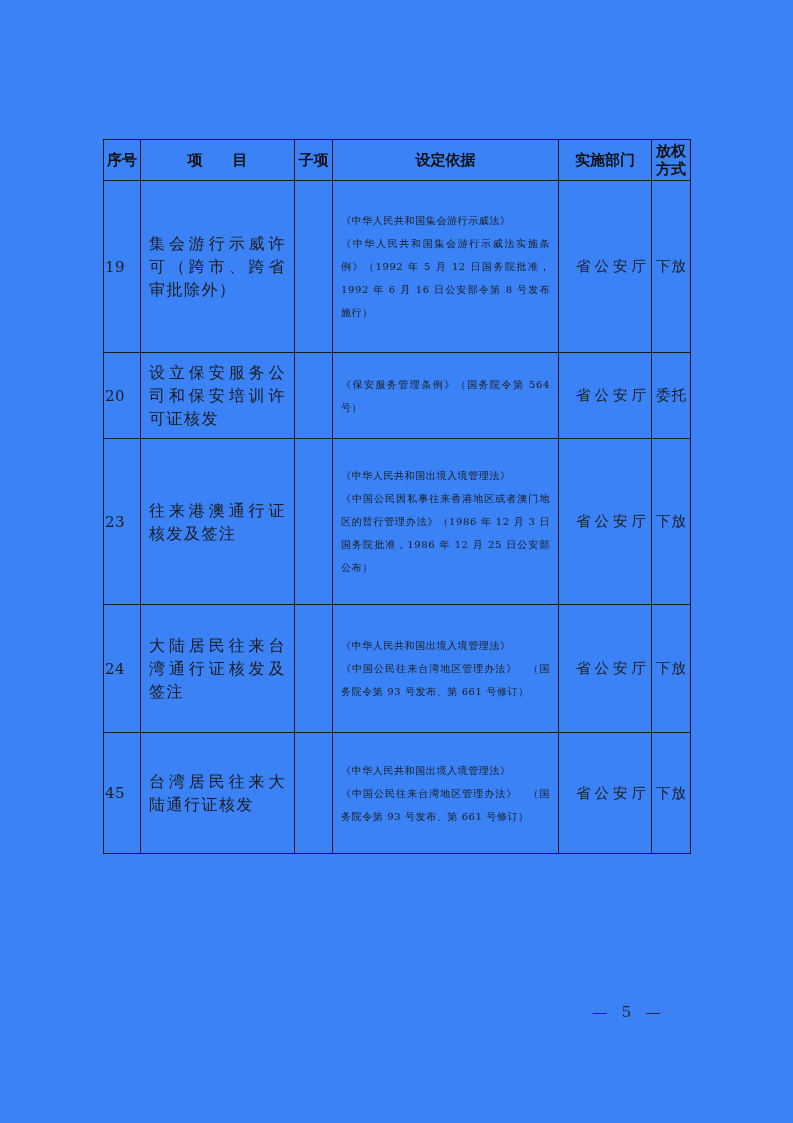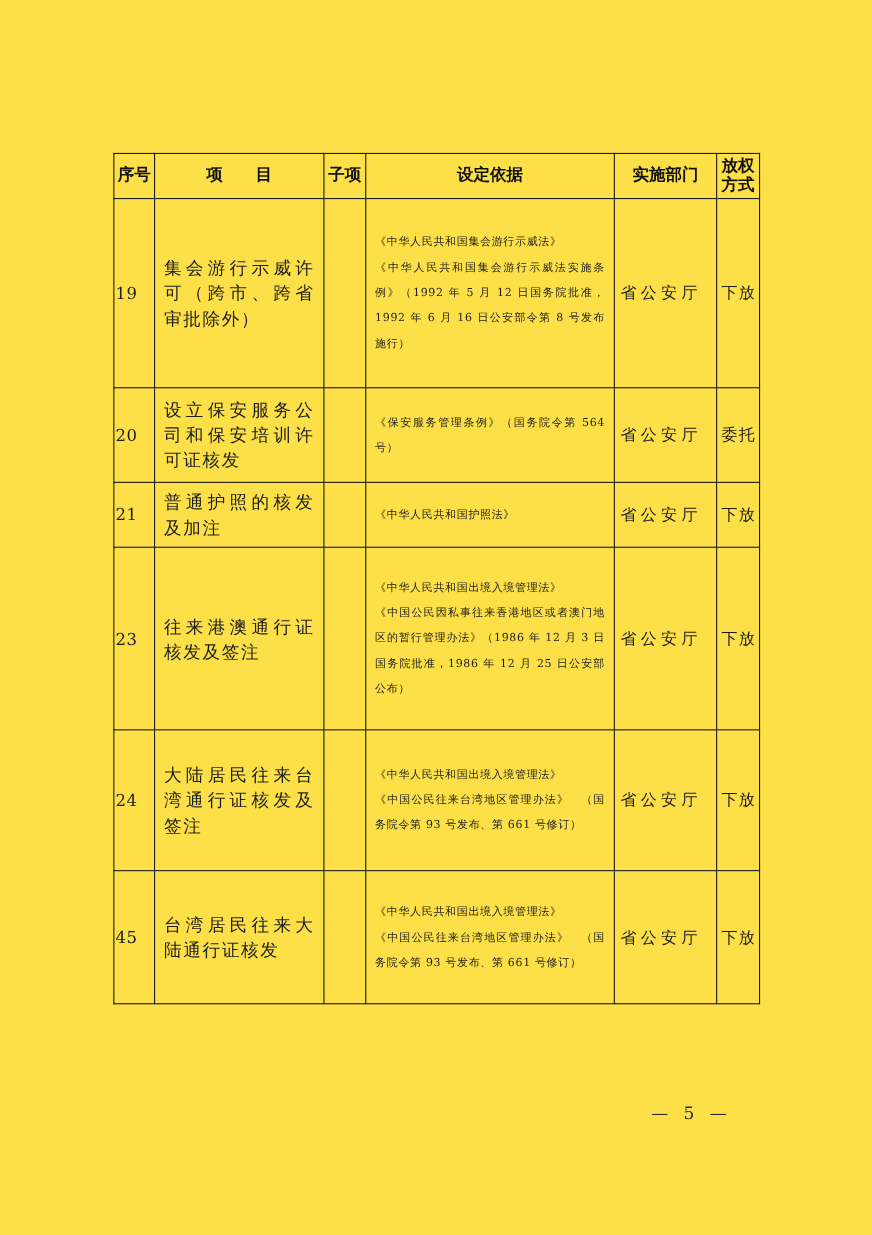--- a/index.html
+++ b/index.html
@@ -12,21 +12,21 @@
     height: 1123px;
     position: relative;
     font-family: "DejaVu Serif", "Liberation Serif", serif;
     color: #1c1c1c;
   }
   .doc-page {
     position: absolute;
     left: 0; top: 0;
     width: 793px;
     height: 1123px;
-    background: #fde047;
+    background: #3b82f6;
   }
   .table-wrap {
     position: absolute;
     left: 103px;
     top: 139px;
   }
   table.delegation {
     border-collapse: collapse;
     table-layout: fixed;
     width: 587px;
@@ -76,21 +76,21 @@
   td.cell-basis {
     font-size: 10px;
     line-height: 23px;
     text-align: justify;
     text-justify: inter-character;
     letter-spacing: 0.6px;
     padding: 6px 8px;
     white-space: pre-line;
   }
   td.cell-dept {
-    text-align: left;
+    text-align: right;
     font-size: 14.5px;
     letter-spacing: 4px;
     text-indent: 4px;
   }
   td.cell-method {
     text-align: center;
     font-size: 14.5px;
     letter-spacing: 1px;
     text-indent: 1px;
   }
@@ -150,28 +150,20 @@
           <td class="cell-method">下放</td>
         </tr>
         <tr class="r1">
           <td class="cell-no">20</td>
           <td class="cell-item">设立保安服务公司和保安培训许可证核发</td>
           <td class="cell-sub"></td>
           <td class="cell-basis">《保安服务管理条例》（国务院令第 564 号）</td>
           <td class="cell-dept">省公安厅</td>
           <td class="cell-method">委托</td>
         </tr>
-        <tr class="r2">
-          <td class="cell-no">21</td>
-          <td class="cell-item">普通护照的核发及加注</td>
-          <td class="cell-sub"></td>
-          <td class="cell-basis">《中华人民共和国护照法》</td>
-          <td class="cell-dept">省公安厅</td>
-          <td class="cell-method">下放</td>
-        </tr>
         <tr class="r4">
           <td class="cell-no">23</td>
           <td class="cell-item">往来港澳通行证核发及签注</td>
           <td class="cell-sub"></td>
           <td class="cell-basis">《中华人民共和国出境入境管理法》
 《中国公民因私事往来香港地区或者澳门地区的暂行管理办法》（1986 年 12 月 3 日国务院批准，1986 年 12 月 25 日公安部公布）</td>
           <td class="cell-dept">省公安厅</td>
           <td class="cell-method">下放</td>
         </tr>
         <tr class="r5">

